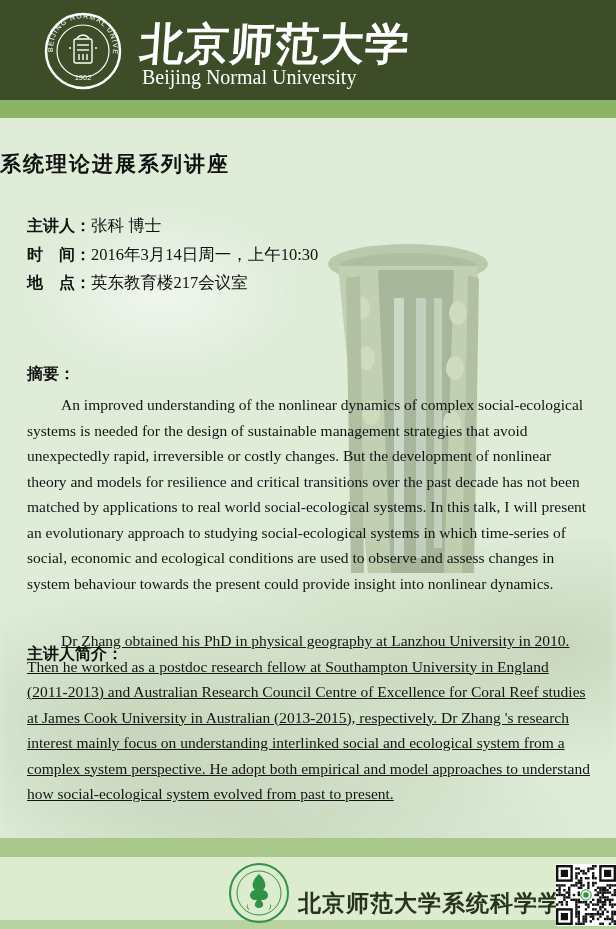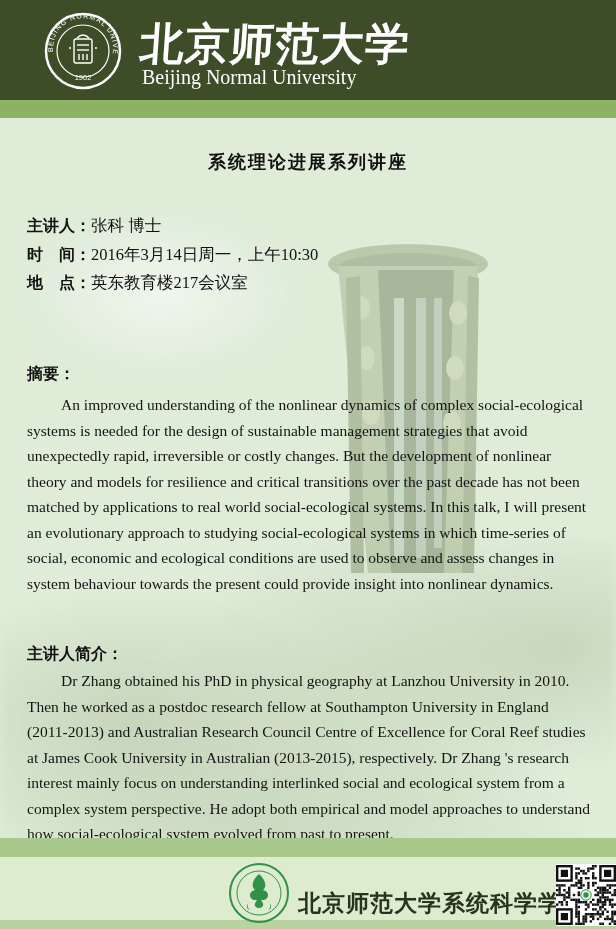--- a/index.html
+++ b/index.html
@@ -33,39 +33,39 @@
       radial-gradient(ellipse 420px 160px at 45% 95%, rgba(96,116,66,.4), rgba(96,116,66,0) 75%);
     filter:blur(4px);opacity:.38;
   }
   .watermark-sky{
     position:absolute;left:0px;top:150px;width:360px;height:260px;
     background:radial-gradient(ellipse 200px 120px at 45% 55%, rgba(255,255,255,.55), rgba(255,255,255,0) 75%);
     filter:blur(6px);
   }
   
   .title{
-    position:absolute;left:0;top:150px;width:616px;text-align:center;
-    font-size:18px;font-weight:bold;color:#111;letter-spacing:2px;
+    position:absolute;left:0;top:150px;width:616px;text-align:left;
+    font-size:21px;font-weight:bold;color:#111;letter-spacing:2px;
   }
   .details{position:absolute;left:27px;top:215px;width:562px;}
   .detail-row{height:28.5px;font-size:16px;color:#111;white-space:nowrap;}
   .detail-label{font-weight:bold;font-family:"Liberation Sans",sans-serif;}
   .detail-value{font-family:"Liberation Serif",serif;font-size:16.5px;}
   .section-heading{
     position:absolute;left:27px;font-size:16px;font-weight:bold;color:#111;
   }
   .abstract-heading{top:364px;}
   .bio-heading{top:644px;}
   .para{
     position:absolute;left:27px;width:564px;
     font-family:"Liberation Serif",serif;font-size:15.5px;color:#141414;
     line-height:25.5px;text-indent:34px;text-align:left;
   }
   .abstract-text{top:392px;}
-  .bio-text{top:668px;}
+  .bio-text{top:628px;text-decoration:underline;}
   
   .footer-strip{position:absolute;left:0;top:838px;width:616px;height:19px;background:#a8c88c;}
   .footer{position:absolute;left:0;top:857px;width:616px;height:72px;background:#ddebcf;}
   .bottom-strip{position:absolute;left:0;top:920px;width:616px;height:9px;background:#b8d2a0;}
   .footer-logo{position:absolute;left:228px;top:862px;width:62px;height:62px;}
   .school-name{
     position:absolute;left:298px;top:888px;font-size:23px;color:#26331f;
     font-family:"Liberation Serif",serif;font-weight:bold;letter-spacing:1px;white-space:nowrap;
   }
   .qr{position:absolute;left:556px;top:864px;width:60px;height:62px;background:#ffffff;z-index:3;}

